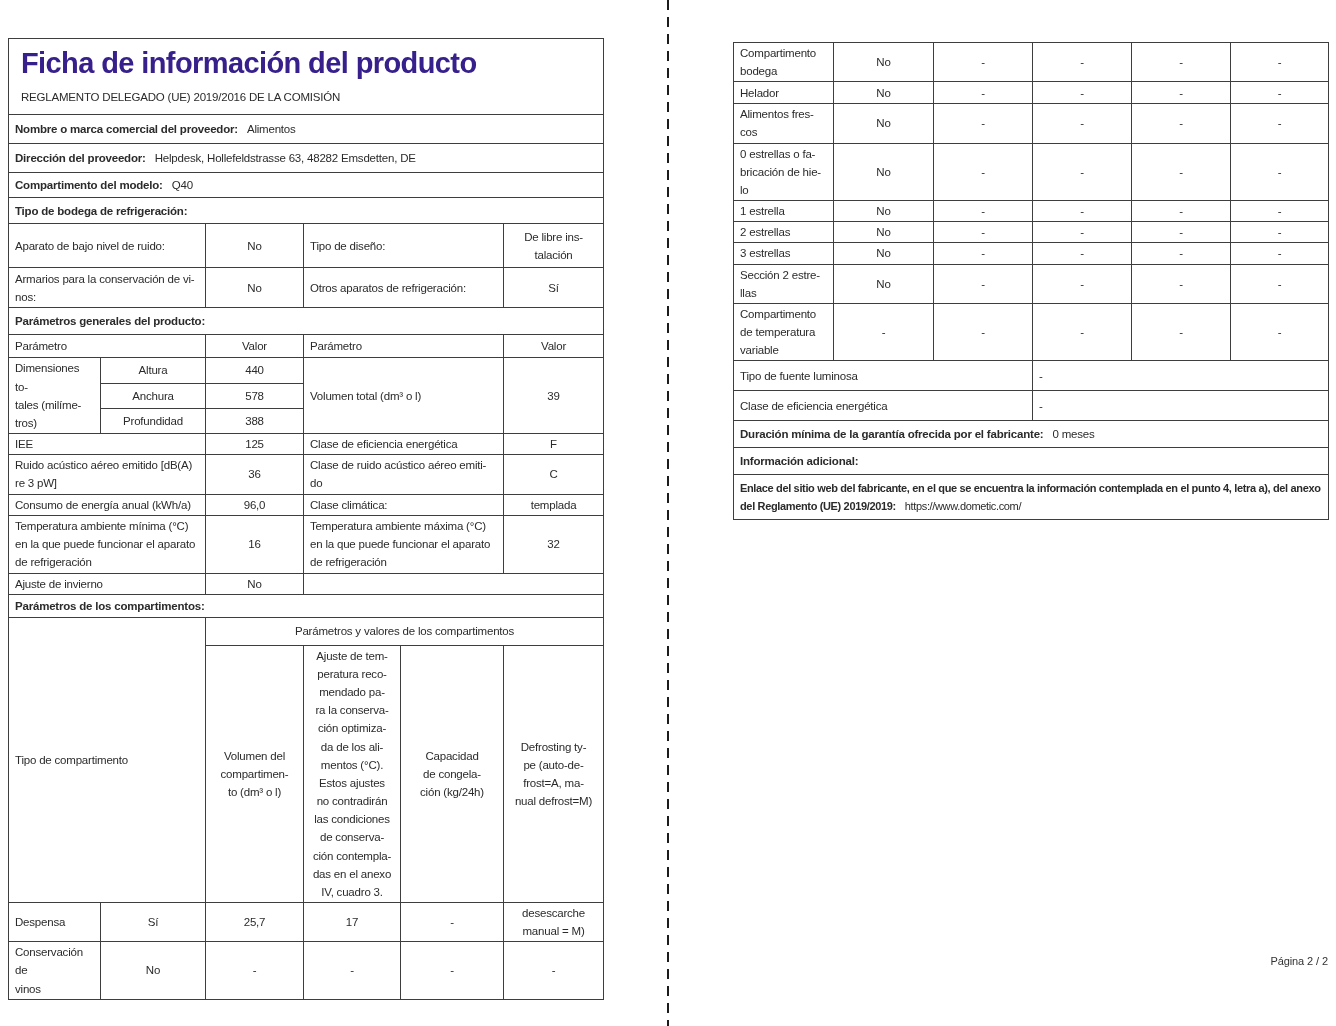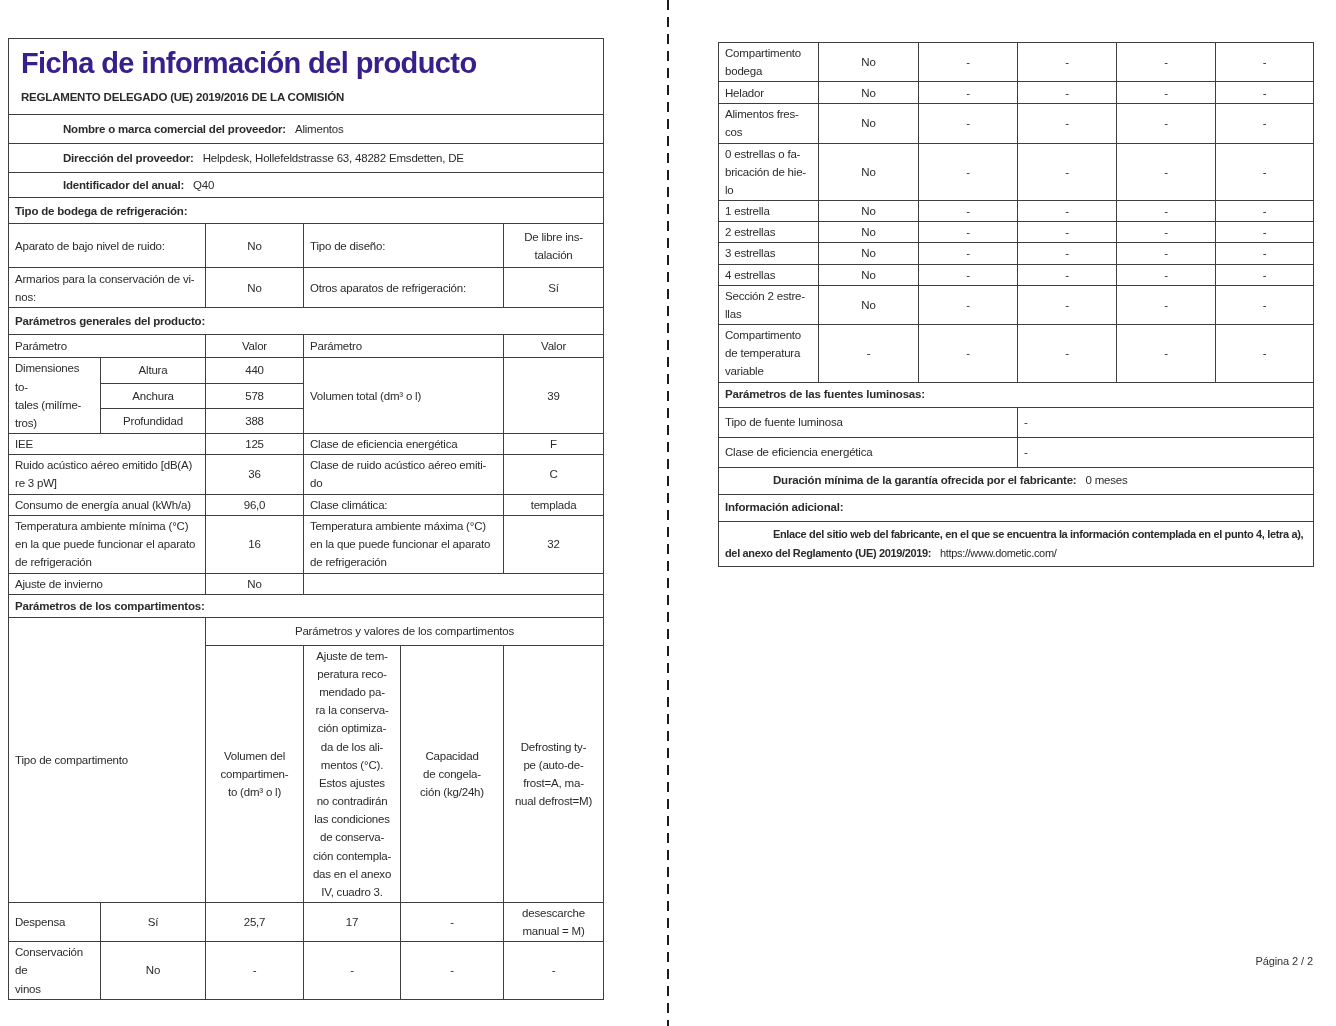--- a/index.html
+++ b/index.html
@@ -3,42 +3,42 @@
 <meta charset="utf-8">
 <style>
   html,body{margin:0;padding:0;background:#ffffff;}
   body{
     width:1336px;height:1026px;position:relative;overflow:hidden;
     font-family:"Liberation Sans","DejaVu Sans",sans-serif;
     color:#2b2b2b;
   }
   .page{position:absolute;}
   #page1{left:8px;top:38px;width:595px;}
-  #page2{left:718px;top:42px;width:595px;}
+  #page2{left:733px;top:42px;width:595px;}
   table.t{border-collapse:collapse;table-layout:fixed;width:595px;}
   table.t td{
     border:1px solid #3e3e3e;
     padding:1px 6px;
     font-size:11.5px;
     letter-spacing:-0.2px;
     line-height:1.58;
     vertical-align:middle;
     overflow:hidden;
   }
   [data-bind]{white-space:pre-line;}
   .c{text-align:center;}
   .sec{font-weight:bold;}
-  b{letter-spacing:-0.2px;margin-left:48px;}
+  b{letter-spacing:-0.2px;}
   .gap{margin-left:9px;}
   .title-cell{padding:6px 12px 8px 12px !important;}
   .title{
     font-size:29px;font-weight:bold;color:#38208c;
     letter-spacing:-0.6px;line-height:1.25;white-space:nowrap;
   }
-  .subtitle{font-size:11.5px;margin-top:7px;color:#2b2b2b;font-weight:bold;}
+  .subtitle{font-size:11.5px;margin-top:7px;color:#2b2b2b;}
   .t2{margin-top:-1px;}
   .enlace{font-size:11px !important;letter-spacing:-0.35px !important;line-height:1.7 !important;}
   .enlace b{letter-spacing:-0.35px;}
   .footer{
     text-align:right;font-size:11px;color:#333;margin-top:15px;
     letter-spacing:-0.1px;
   }
   .p2-footer{position:absolute;top:913px;right:0;margin-top:0;}
   #divider{
     position:absolute;left:667px;top:0;width:2px;height:1026px;
@@ -66,21 +66,21 @@
         <div class="subtitle" data-bind="page1.subtitle">REGLAMENTO DELEGADO (UE) 2019/2016 DE LA COMISIÓN</div>
       </td>
     </tr>
     <tr style="height:29px">
       <td colspan="5"><b data-bind="page1.supplier_name_label">Nombre o marca comercial del proveedor:</b><span class="gap" data-bind="page1.supplier_name_value">Alimentos</span></td>
     </tr>
     <tr style="height:29px">
       <td colspan="5"><b data-bind="page1.supplier_address_label">Dirección del proveedor:</b><span class="gap" data-bind="page1.supplier_address_value">Helpdesk, Hollefeldstrasse 63, 48282 Emsdetten, DE</span></td>
     </tr>
     <tr style="height:25px">
-      <td colspan="5"><b data-bind="page1.model_id_label">Identificador del anual:</b><span class="gap" data-bind="page1.model_id_value">Q40</span></td>
+      <td colspan="5"><b data-bind="page1.model_id_label">Compartimento del modelo:</b><span class="gap" data-bind="page1.model_id_value">Q40</span></td>
     </tr>
     <tr style="height:26px">
       <td colspan="5" class="sec" data-bind="page1.type_section">Tipo de bodega de refrigeración:</td>
     </tr>
     <tr style="height:44px">
       <td colspan="2" data-bind="page1.type_rows.0.label1">Aparato de bajo nivel de ruido:</td>
       <td class="c" data-bind="page1.type_rows.0.value1">No</td>
       <td data-bind="page1.type_rows.0.label2">Tipo de diseño:</td>
       <td class="c" data-bind="page1.type_rows.0.value2">De libre ins-
 talación</td>
@@ -286,50 +286,39 @@
       <td class="c" data-bind="page2.compartment_rows.5.defrost">-</td>
     </tr>
     <tr style="height:21px">
       <td data-bind="page2.compartment_rows.6.type">3 estrellas</td>
       <td class="c" data-bind="page2.compartment_rows.6.present">No</td>
       <td class="c" data-bind="page2.compartment_rows.6.volume">-</td>
       <td class="c" data-bind="page2.compartment_rows.6.temp">-</td>
       <td class="c" data-bind="page2.compartment_rows.6.freeze">-</td>
       <td class="c" data-bind="page2.compartment_rows.6.defrost">-</td>
     </tr>
-    <tr style="height:21px">
-      <td data-bind="page2.compartment_rows.7.type">4 estrellas</td>
-      <td class="c" data-bind="page2.compartment_rows.7.present">No</td>
-      <td class="c" data-bind="page2.compartment_rows.7.volume">-</td>
-      <td class="c" data-bind="page2.compartment_rows.7.temp">-</td>
-      <td class="c" data-bind="page2.compartment_rows.7.freeze">-</td>
-      <td class="c" data-bind="page2.compartment_rows.7.defrost">-</td>
-    </tr>
     <tr style="height:39px">
       <td data-bind="page2.compartment_rows.8.type">Sección 2 estre-
 llas</td>
       <td class="c" data-bind="page2.compartment_rows.8.present">No</td>
       <td class="c" data-bind="page2.compartment_rows.8.volume">-</td>
       <td class="c" data-bind="page2.compartment_rows.8.temp">-</td>
       <td class="c" data-bind="page2.compartment_rows.8.freeze">-</td>
       <td class="c" data-bind="page2.compartment_rows.8.defrost">-</td>
     </tr>
     <tr style="height:57px">
       <td data-bind="page2.compartment_rows.9.type">Compartimento
 de temperatura
 variable</td>
       <td class="c" data-bind="page2.compartment_rows.9.present">-</td>
       <td class="c" data-bind="page2.compartment_rows.9.volume">-</td>
       <td class="c" data-bind="page2.compartment_rows.9.temp">-</td>
       <td class="c" data-bind="page2.compartment_rows.9.freeze">-</td>
       <td class="c" data-bind="page2.compartment_rows.9.defrost">-</td>
     </tr>
-    <tr style="height:25px">
-      <td colspan="6" class="sec" data-bind="page2.light_section">Parámetros de las fuentes luminosas:</td>
-    </tr>
     <tr style="height:30px">
       <td colspan="3" data-bind="page2.light_rows.0.label">Tipo de fuente luminosa</td>
       <td colspan="3" data-bind="page2.light_rows.0.value">-</td>
     </tr>
     <tr style="height:30px">
       <td colspan="3" data-bind="page2.light_rows.1.label">Clase de eficiencia energética</td>
       <td colspan="3" data-bind="page2.light_rows.1.value">-</td>
     </tr>
     <tr style="height:27px">
       <td colspan="6"><b data-bind="page2.warranty_label">Duración mínima de la garantía ofrecida por el fabricante:</b><span class="gap" data-bind="page2.warranty_value">0 meses</span></td>

